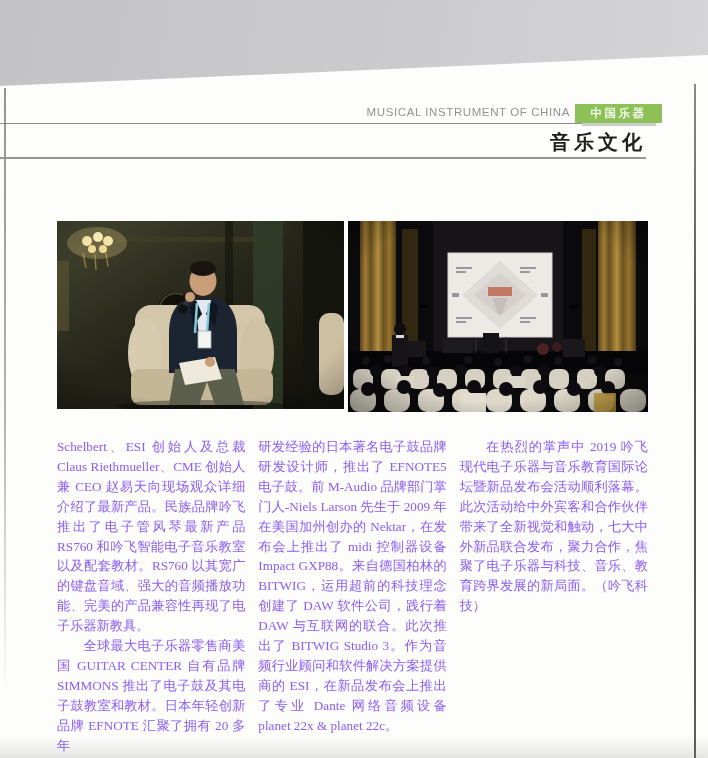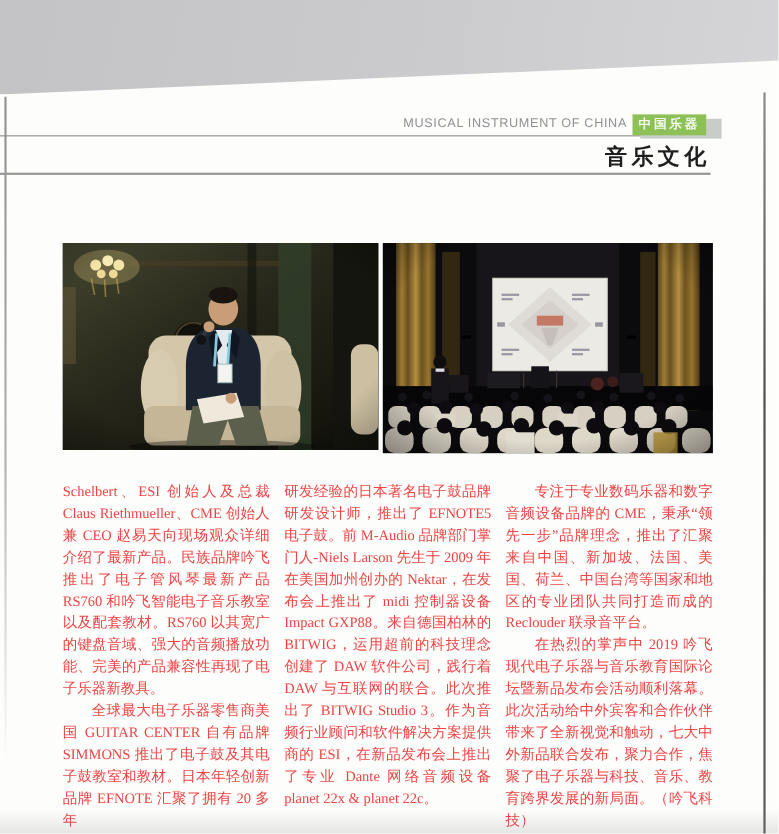--- a/index.html
+++ b/index.html
@@ -28,21 +28,21 @@
   }
   .mag-title {
     position:absolute; top:106px; right:138px;
     font-size:11.5px; letter-spacing:.6px; color:#8f9192;
   }
   .badge-shadow {
     position:absolute; left:582px; top:108px; width:74px; height:18px;
     background:#c9cdc8; z-index:1;
   }
   .badge {
-    position:absolute; left:575px; top:104px; width:67px; height:19px;
+    position:absolute; left:575px; top:104px; width:87px; height:19px;
     line-height:19px; text-align:center; z-index:2;
     color:#f4f9ee; font-size:11.5px; letter-spacing:2.5px; font-weight:bold;
   }
   .rule1 {
     position:absolute; left:0; top:123px; width:646px; height:1px;
     background:#8d8d8d; z-index:0;
   }
   .section-title {
     position:absolute; top:129px; right:62px;
     font-size:20px; font-weight:bold; letter-spacing:4px; color:#1e1e1e;text-align:right;
@@ -59,21 +59,21 @@
   .photo-left  { width:287px; height:188px; }
   .photo-right { width:300px; height:191px; }
   .photo svg { display:block; }
   .columns {
     position:absolute; left:57px; top:437px; width:591px;
     display:flex; gap:13px;
   }
   .col { flex:1 1 0; }
   .col p {
     font-family:"Liberation Serif","DejaVu Serif",serif;
-    font-size:13.2px; line-height:19.9px; color:#ef4444;
+    font-size:13.2px; line-height:19.9px; color:#8b5cf6;
     text-align:justify;
   }
   .col p.indent { text-indent:2em; }
   .bottom-shade {
     position:absolute; left:0; bottom:0; width:708px; height:22px;
     background:linear-gradient(to bottom,rgba(120,120,120,0),rgba(120,120,120,0.18));
   }
 </style>
 </head>
 <body>
@@ -281,19 +281,18 @@
 
   <div class="columns">
     <div class="col">
         <p>Schelbert、ESI 创始人及总裁 Claus Riethmueller、CME 创始人兼 CEO 赵易天向现场观众详细介绍了最新产品。民族品牌吟飞推出了电子管风琴最新产品 RS760 和吟飞智能电子音乐教室以及配套教材。RS760 以其宽广的键盘音域、强大的音频播放功能、完美的产品兼容性再现了电子乐器新教具。</p>
         <p class="indent">全球最大电子乐器零售商美国 GUITAR CENTER 自有品牌 SIMMONS 推出了电子鼓及其电子鼓教室和教材。日本年轻创新品牌 EFNOTE 汇聚了拥有 20 多年</p>
       </div>
     <div class="col">
         <p>研发经验的日本著名电子鼓品牌研发设计师，推出了 EFNOTE5 电子鼓。前 M-Audio 品牌部门掌门人-Niels Larson 先生于 2009 年在美国加州创办的 Nektar，在发布会上推出了 midi 控制器设备 Impact GXP88。来自德国柏林的 BITWIG，运用超前的科技理念创建了 DAW 软件公司，践行着 DAW 与互联网的联合。此次推出了 BITWIG Studio 3。作为音频行业顾问和软件解决方案提供商的 ESI，在新品发布会上推出了专业 Dante 网络音频设备 planet 22x &amp; planet 22c。</p>
       </div>
     <div class="col">
-        <p class="indent">专注于专业数码乐器和数字音频设备品牌的 CME，秉承“领先一步”品牌理念，推出了汇聚来自中国、新加坡、法国、美国、荷兰、中国台湾等国家和地区的专业团队共同打造而成的 Reclouder 联录音平台。</p>
         <p class="indent">在热烈的掌声中 2019 吟飞现代电子乐器与音乐教育国际论坛暨新品发布会活动顺利落幕。此次活动给中外宾客和合作伙伴带来了全新视觉和触动，七大中外新品联合发布，聚力合作，焦聚了电子乐器与科技、音乐、教育跨界发展的新局面。（吟飞科技）</p>
       </div>
   </div>
 
   <div class="bottom-shade"></div>
 </div>
 
 </body></html>

